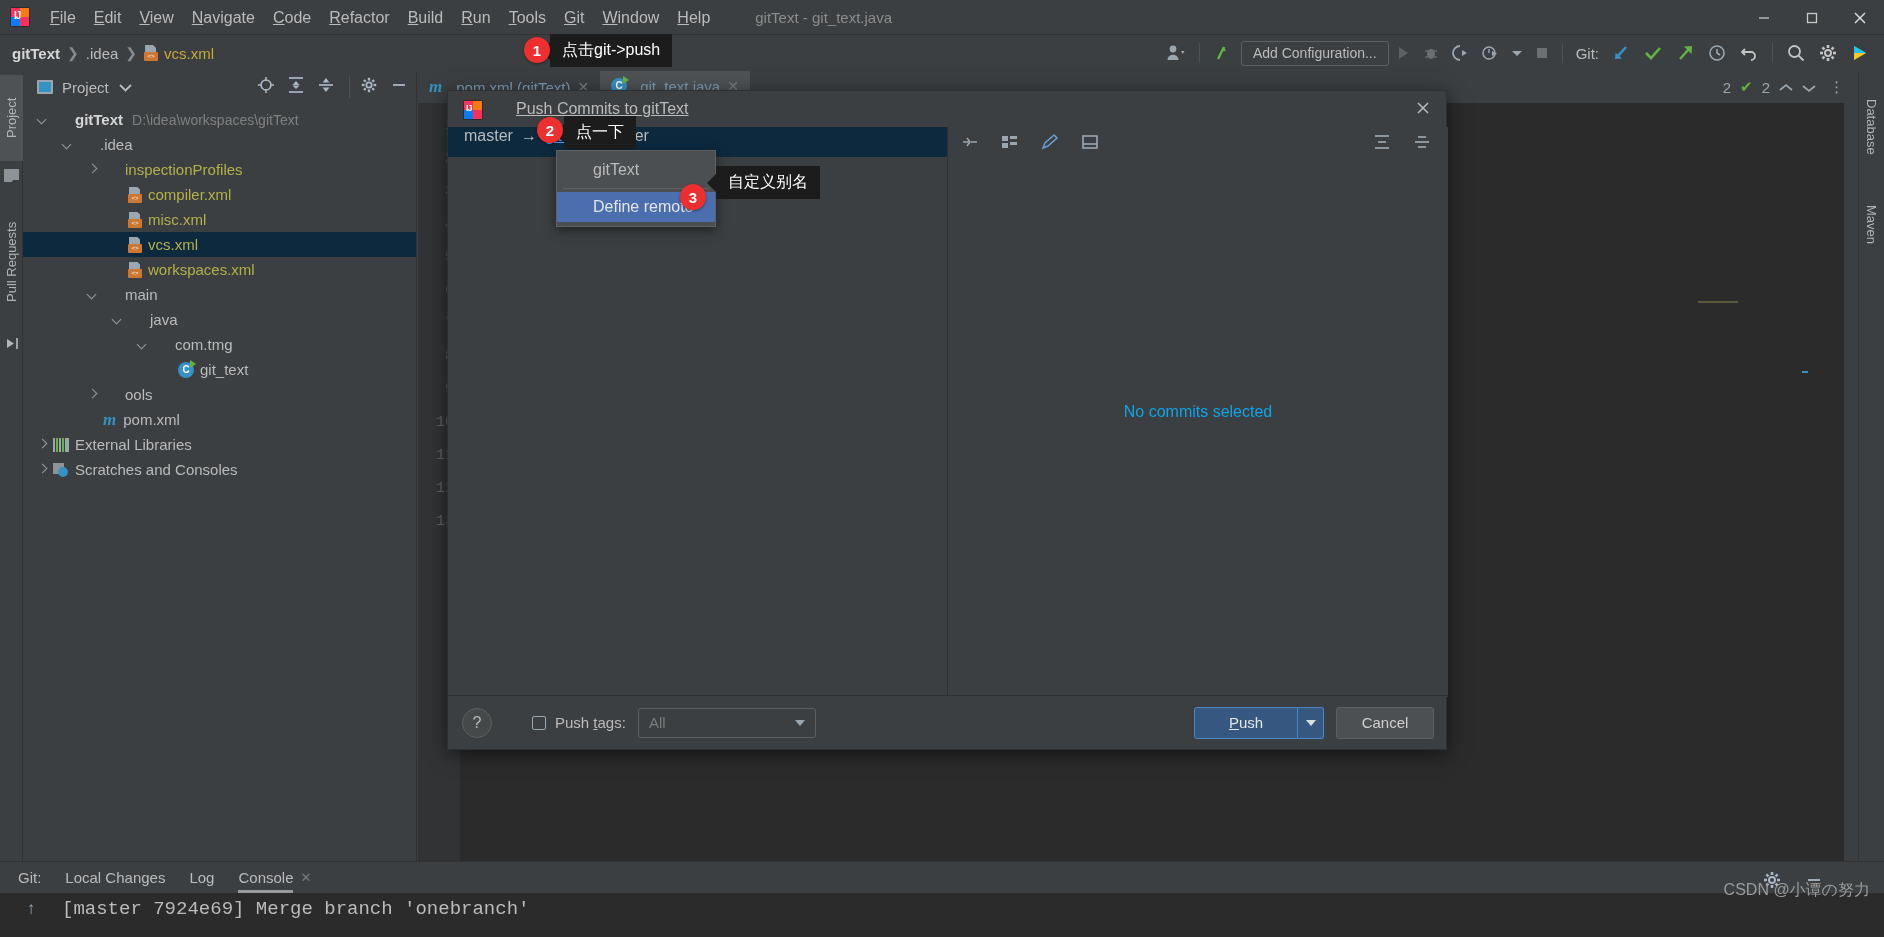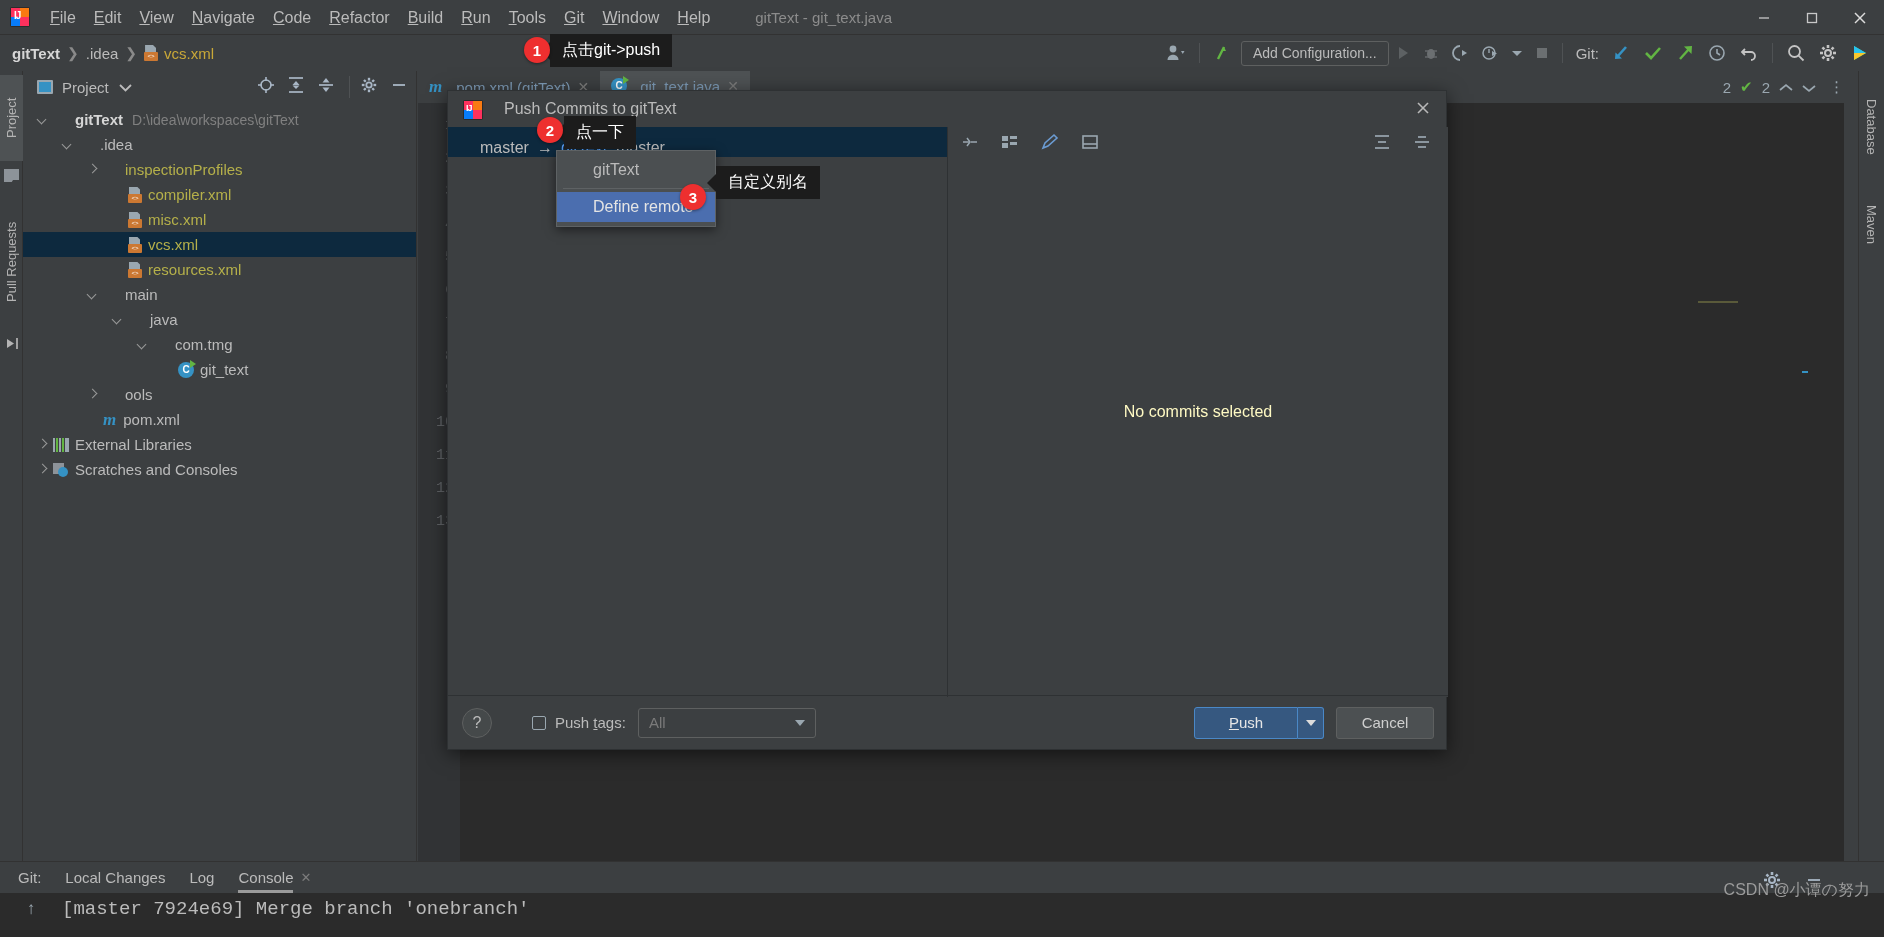--- a/index.html
+++ b/index.html
@@ -134,35 +134,35 @@
   }
   .gline { height:33px; line-height:33px; padding-right:6px; }
   .editor-right-strip { position:absolute; right:0; top:32px; width:14px; height:758px; background:#3c3f41;}
 
   
   .dialog {
     position:absolute; left:447px; top:90px; width:1000px; height:660px;
     background:#3c3f41; border:1px solid #2e3133; box-shadow: 0 4px 18px rgba(0,0,0,.55);
   }
   .dlg-titlebar { height:36px; display:flex; align-items:center; padding-left:14px; }
-  .dlg-title { color:#bbbbbb; font-size:16px; margin-left:12px; }
+  .dlg-title { color:#bbbbbb; font-size:16px; margin-left:24px;text-decoration:underline; }
   .dlg-close { margin-left:auto; margin-right:14px; color:#b8b8b8; font-size:19px; cursor:pointer; line-height:1;}
   .dlg-body { position:absolute; left:0; top:36px; width:1000px; height:570px; display:flex; }
   .commits-pane { width:500px; background:#3c3f41; border-right:1px solid #2e3133; position:relative; }
   .push-row {
-    height:30px; background:#0d293e; display:flex; align-items:flex-end; padding-left:32px;
+    height:30px; background:#0d293e; display:flex; align-items:flex-start; padding-left:16px;
     color:#bbbbbb; font-size:16px; white-space:nowrap;
   }
   .push-row .link { color:#589df6; text-decoration: underline; }
   .details-pane { flex:1; background:#3c3f41; position:relative; }
   .details-toolbar { height:34px; display:flex; align-items:center; padding-left:12px; gap:20px; color:#9aa7b0;}
   .details-toolbar .rgt { margin-left:auto; display:flex; gap:20px; padding-right:16px;}
   .no-commits {
     position:absolute; left:0; top:0; width:100%; height:100%;
-    display:flex; align-items:center; justify-content:center; color:#fef9c3; font-size:16px;
+    display:flex; align-items:center; justify-content:center; color:#0ea5e9; font-size:16px;
   }
   .dlg-footer {
     position:absolute; left:0; bottom:0; width:1000px; height:54px;
     display:flex; align-items:center; padding: 0 14px; border-top:1px solid #2e3133;
   }
   .help-btn {
     width:30px; height:30px; border-radius:50%; border:1px solid #5e6060; color:#bbbbbb;
     display:flex; align-items:center; justify-content:center; font-size:16px; background:#45494a;
   }
   .chk { width:14px; height:14px; border:1px solid #9aa7b0; border-radius:2px; background:#3c3f41; margin-left:40px;}
@@ -546,21 +546,21 @@
           </span>
           <span class="nlabel yellow" style="">vcs.xml</span>
         </div>
         <div class="node">
           <span style="display:inline-block;width:89px"></span>
           <span class="arrow"></span>
           <span class="xmlicon">
             <span class="pg"></span>
             <span class="tag">&lt;&gt;</span>
           </span>
-          <span class="nlabel yellow" style="">resources.xml</span>
+          <span class="nlabel yellow" style="">workspaces.xml</span>
         </div>
         <div class="node">
           <span style="display:inline-block;width:64px"></span>
           <span class="arrow d"></span>
           <span class="ficon"><span class="folder"></span></span>
           <span class="nlabel " style="">main</span>
         </div>
         <div class="node">
           <span style="display:inline-block;width:89px"></span>
           <span class="arrow d"></span>

